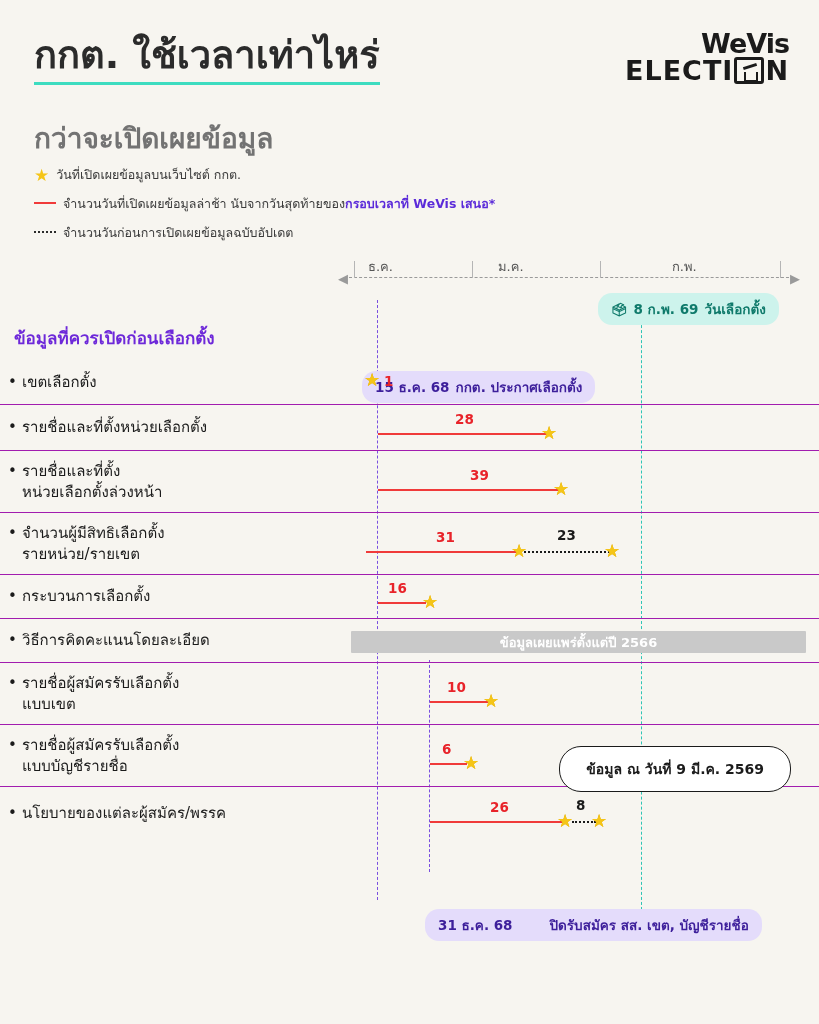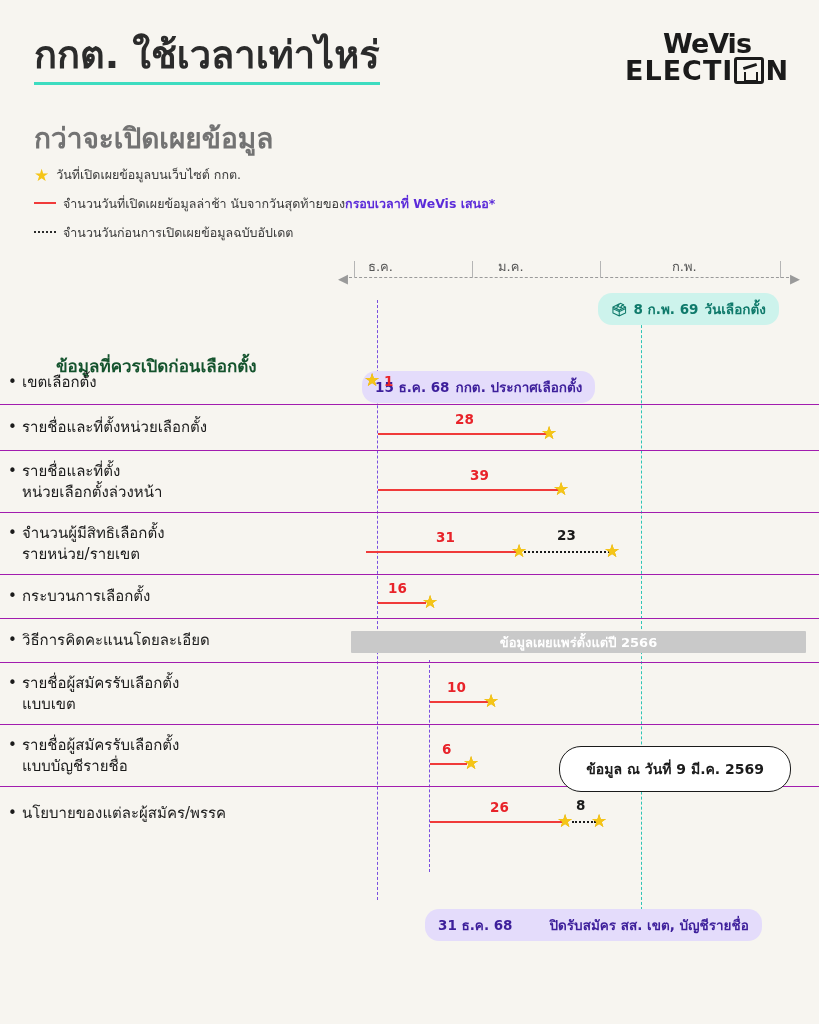--- a/index.html
+++ b/index.html
@@ -20,21 +20,21 @@
     letter-spacing: 0px;
     border-bottom: 3px solid #3ddcc0;
     padding-bottom: 4px;
     line-height: 1.15;
   }
   .title-sub {
     position: absolute; left: 34px; top: 100px;
     font-size: 28px; font-weight: bold; color: #737373; margin-top: 16px;
   }
 
-  .logo { position: absolute; right: 30px; top: 28px; text-align: center; }
+  .logo { position: absolute; right: 30px; top: 28px; text-align: right; }
   .logo-wevis { font-size: 27px; font-weight: bold; color: #1b1b1b; letter-spacing: -1px; }
   .logo-wevis .vis { color: #1b1b1b; }
   .logo-election {
     font-size: 27px; font-weight: bold; color: #1b1b1b; letter-spacing: 1px;
     display: flex; align-items: center; justify-content: flex-end; gap: 0px;
     margin-top: -4px;
   }
   .ballot-box {
     display: inline-block; width: 30px; height: 27px;
     border: 3px solid #1b1b1b; border-radius: 3px;
@@ -86,22 +86,22 @@
     display: flex; align-items: center; gap: 6px;
   }
   .pill.purple { background: #e4dcfb; color: #3d1f9b; margin-top: 44px; }
   .pill.teal { background: #cdf3ec; color: #0f7a6b; }
   .pill .date { color: #3d1f9b; }
   .pill.teal .date { color: #0f7a6b; }
   .pill-icon { font-size: 13px; }
 
   
   .section-head {
-    position: absolute; left: 14px; top: 352px;
-    font-size: 17px; font-weight: bold; color: #14532d; margin-left: 42px;
+    position: absolute; left: 14px; top: 324px;
+    font-size: 17px; font-weight: bold; color: #6d28d9;
   }
 
   
   .rows { position: absolute; left: 0; top: 360px; width: 819px; }
   .row {
     position: relative; border-top: 1px solid #a21caf;
     min-height: 44px; display: flex; align-items: center;
   }
   .row:first-child { border-top: none; }
   .row-label {

